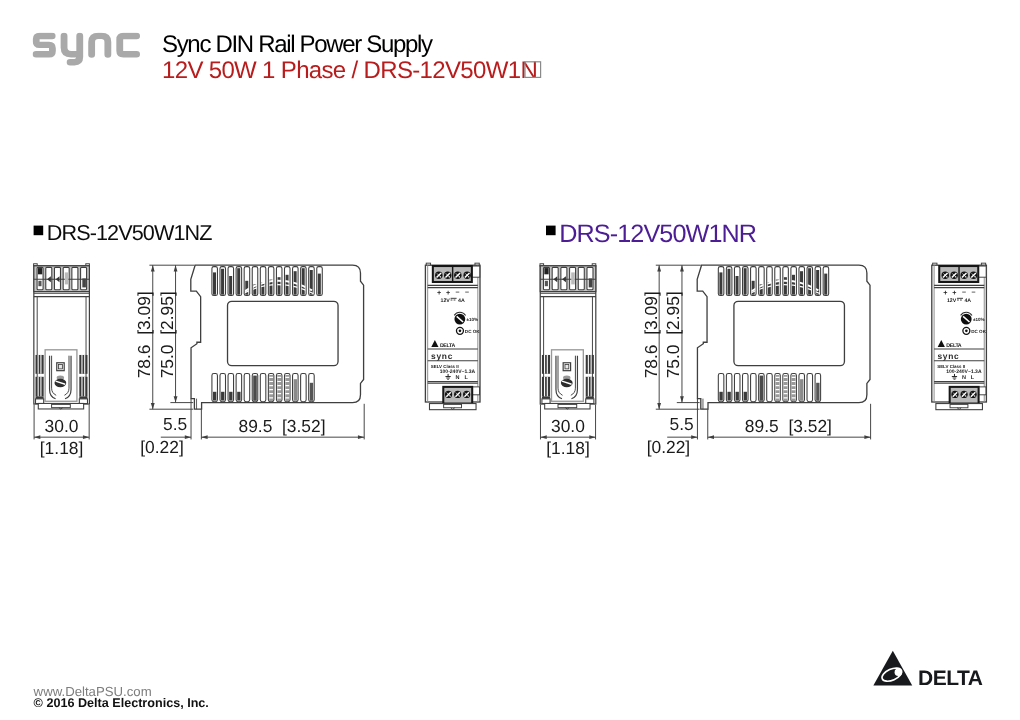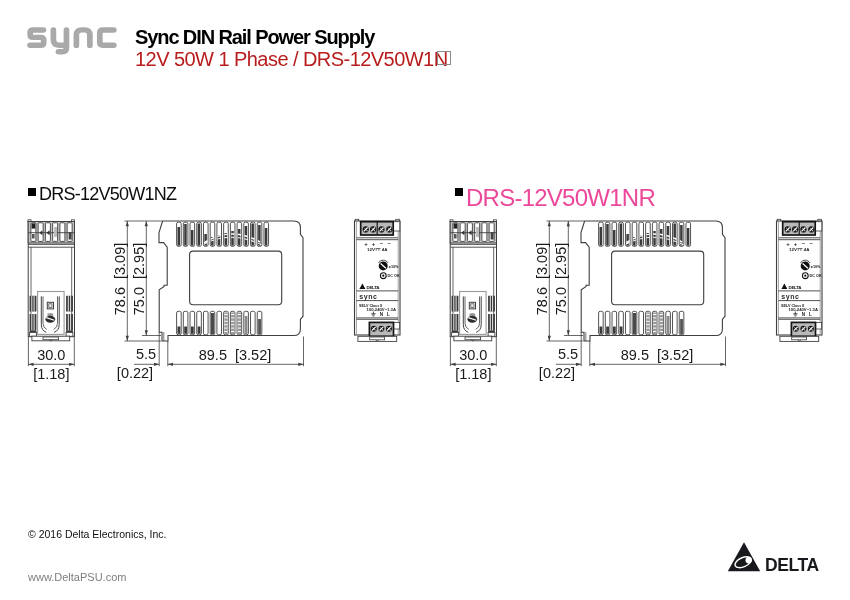--- a/index.html
+++ b/index.html
@@ -7,33 +7,33 @@
 
 <svg class="abs" style="left:27px;top:26.5px" width="92" height="32" viewBox="0 0 92 32">
     <g fill="none" stroke="#a9a9a9" stroke-width="5.4" stroke-linecap="round" stroke-linejoin="round" transform="scale(1.055,1)">
       <path d="M 15.6 3.0 H 5.6 Q 3.0 3.0 3.0 5.8 V 7.6 Q 3.0 10.4 5.6 10.4 H 13.2 Q 15.8 10.4 15.8 13.2 V 15.4 Q 15.8 18.2 13.2 18.2 H 2.9"></path>
       <path d="M 25.0 2.9 V 12.6 Q 25.0 18.2 30.6 18.2 H 37.4 M 37.4 2.9 V 20.6 Q 37.4 24.8 33.2 24.8 H 29.8"></path>
       <path d="M 46.8 18.4 V 8.0 Q 46.8 2.9 52.0 2.9 H 54.4 Q 59.6 2.9 59.6 8.0 V 18.4"></path>
       <path d="M 82.3 3.0 H 71.9 Q 69.0 3.0 69.0 5.9 V 15.3 Q 69.0 18.2 71.9 18.2 H 82.3"></path>
     </g>
   </svg>
 
-<div class="abs" style="left:135px;top:26px;font-size:20px;font-weight:bold;color:#000;letter-spacing:-1.1px">Sync DIN Rail Power Supply</div>
+<div class="abs" style="left:135px;top:26px;font-size:20px;font-weight:normal;color:#000;letter-spacing:-1.1px">Sync DIN Rail Power Supply</div>
 
 <div class="abs" style="left:135px;top:48px;font-size:20px;color:#b91c1c;letter-spacing:-0.55px">12V 50W 1 Phase / DRS-12V50W1N</div>
 
 <div class="abs" style="left:437px;top:50.5px;width:12px;height:12px;border:1.7px solid #8a8a8a"></div>
 
 <div class="abs" style="left:28px;top:188px;width:8px;height:8px;background:#000"></div>
 
 <div class="abs" style="left:39px;top:183.5px;font-size:18px;color:#0d0d0d;letter-spacing:-0.75px">DRS-12V50W1NZ</div>
 
 <div class="abs" style="left:455px;top:188px;width:8px;height:8px;background:#000"></div>
 
-<div class="abs" style="left:466px;top:183.5px;font-size:24px;color:#ec4899;letter-spacing:-0.75px">DRS-12V50W1NR</div>
+<div class="abs" style="left:466px;top:183.5px;font-size:21px;color:#4c1d95;letter-spacing:-0.75px">DRS-12V50W1NR</div>
 
 <svg class="abs" style="left:24px;top:210px" width="392" height="178" viewBox="0 0 392 178">
 
 <g>
       <rect x="4.0" y="9.8" width="3.0" height="1.9" fill="#fff" stroke="#3f3f3f" stroke-width="0.8"></rect>
       <rect x="47.5" y="9.8" width="3.0" height="1.9" fill="#fff" stroke="#3f3f3f" stroke-width="0.8"></rect>
     </g>
 
 <g>
       <rect x="4.2" y="11.5" width="46.3" height="115.2" fill="#fff" stroke="#3f3f3f" stroke-width="1"></rect>
@@ -701,21 +701,21 @@
       <circle cx="366.25" cy="120.05" r="0.55" fill="#fff"></circle>
     </g>
 
 <g>
       <rect x="333.9" y="126.3" width="38.8" height="5.1" fill="#fff" stroke="#3f3f3f" stroke-width="0.9"></rect>
       <rect x="345.7" y="127.0" width="14.9" height="2.8" fill="#fff" stroke="#3f3f3f" stroke-width="0.8"></rect>
       <path d="M 351.6 129.8 l 1.7 1.3 l 1.7 -1.3" fill="none" stroke="#3f3f3f" stroke-width="0.8"></path>
     </g>
 </svg>
 
-<div class="abs" style="left:28px;top:528px;font-size:10.5px;font-weight:normal;color:#111">© 2016 Delta Electronics, Inc.</div>
+<div class="abs" style="left:28px;top:580px;font-size:10.5px;font-weight:bold;color:#111">© 2016 Delta Electronics, Inc.</div>
 
 <div class="abs" style="left:28px;top:571px;font-size:11px;color:#7d7d7d">www.DeltaPSU.com</div>
 
 <svg class="abs" style="left:724px;top:538px" width="100" height="40" viewBox="0 0 100 40">
     <polygon points="20,4.2 36.2,33.2 3.8,33.2" fill="#17191c"></polygon>
     <ellipse cx="19.2" cy="24.2" rx="8.7" ry="4.6" transform="rotate(-24 19.2 24.2)" fill="none" stroke="#fff" stroke-width="1.4"></ellipse>
     <circle cx="24.6" cy="22.2" r="3.1" fill="#fff"></circle>
     <text x="41" y="32.6" font-size="17.5" font-weight="bold" fill="#17191c" letter-spacing="-0.4" font-family="Liberation Sans">DELTA</text>
   </svg>
 </body></html>

